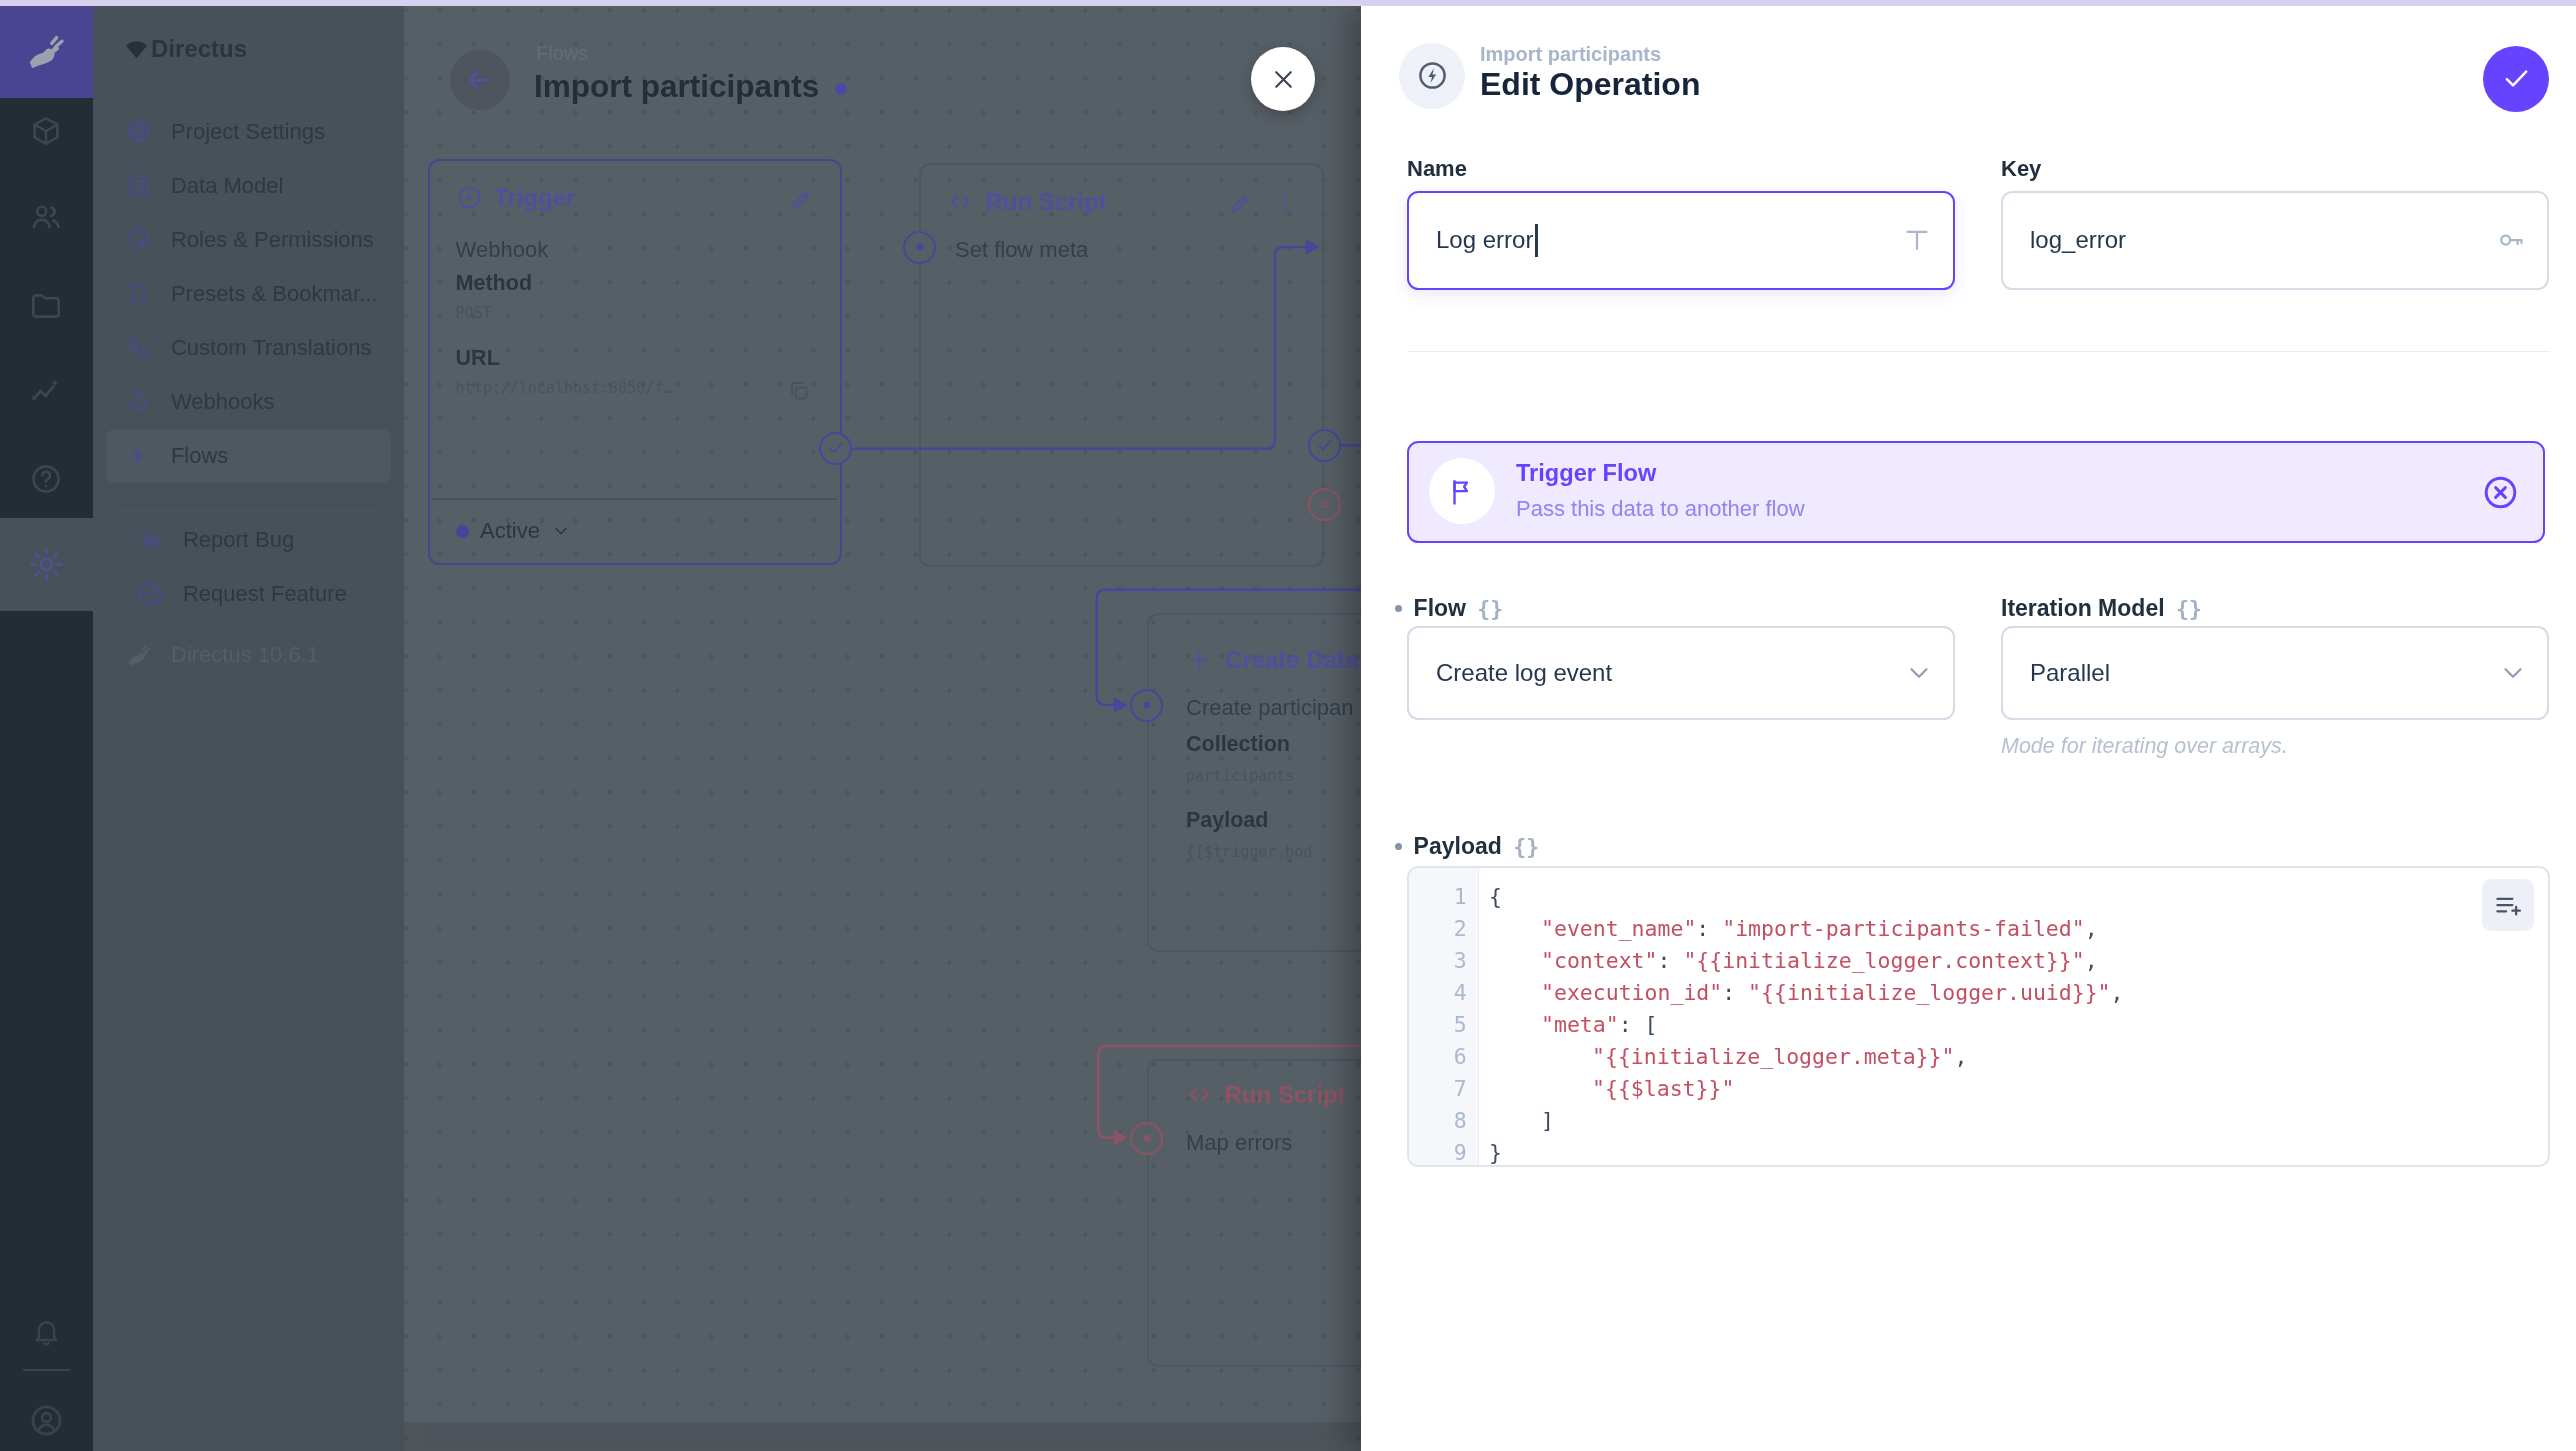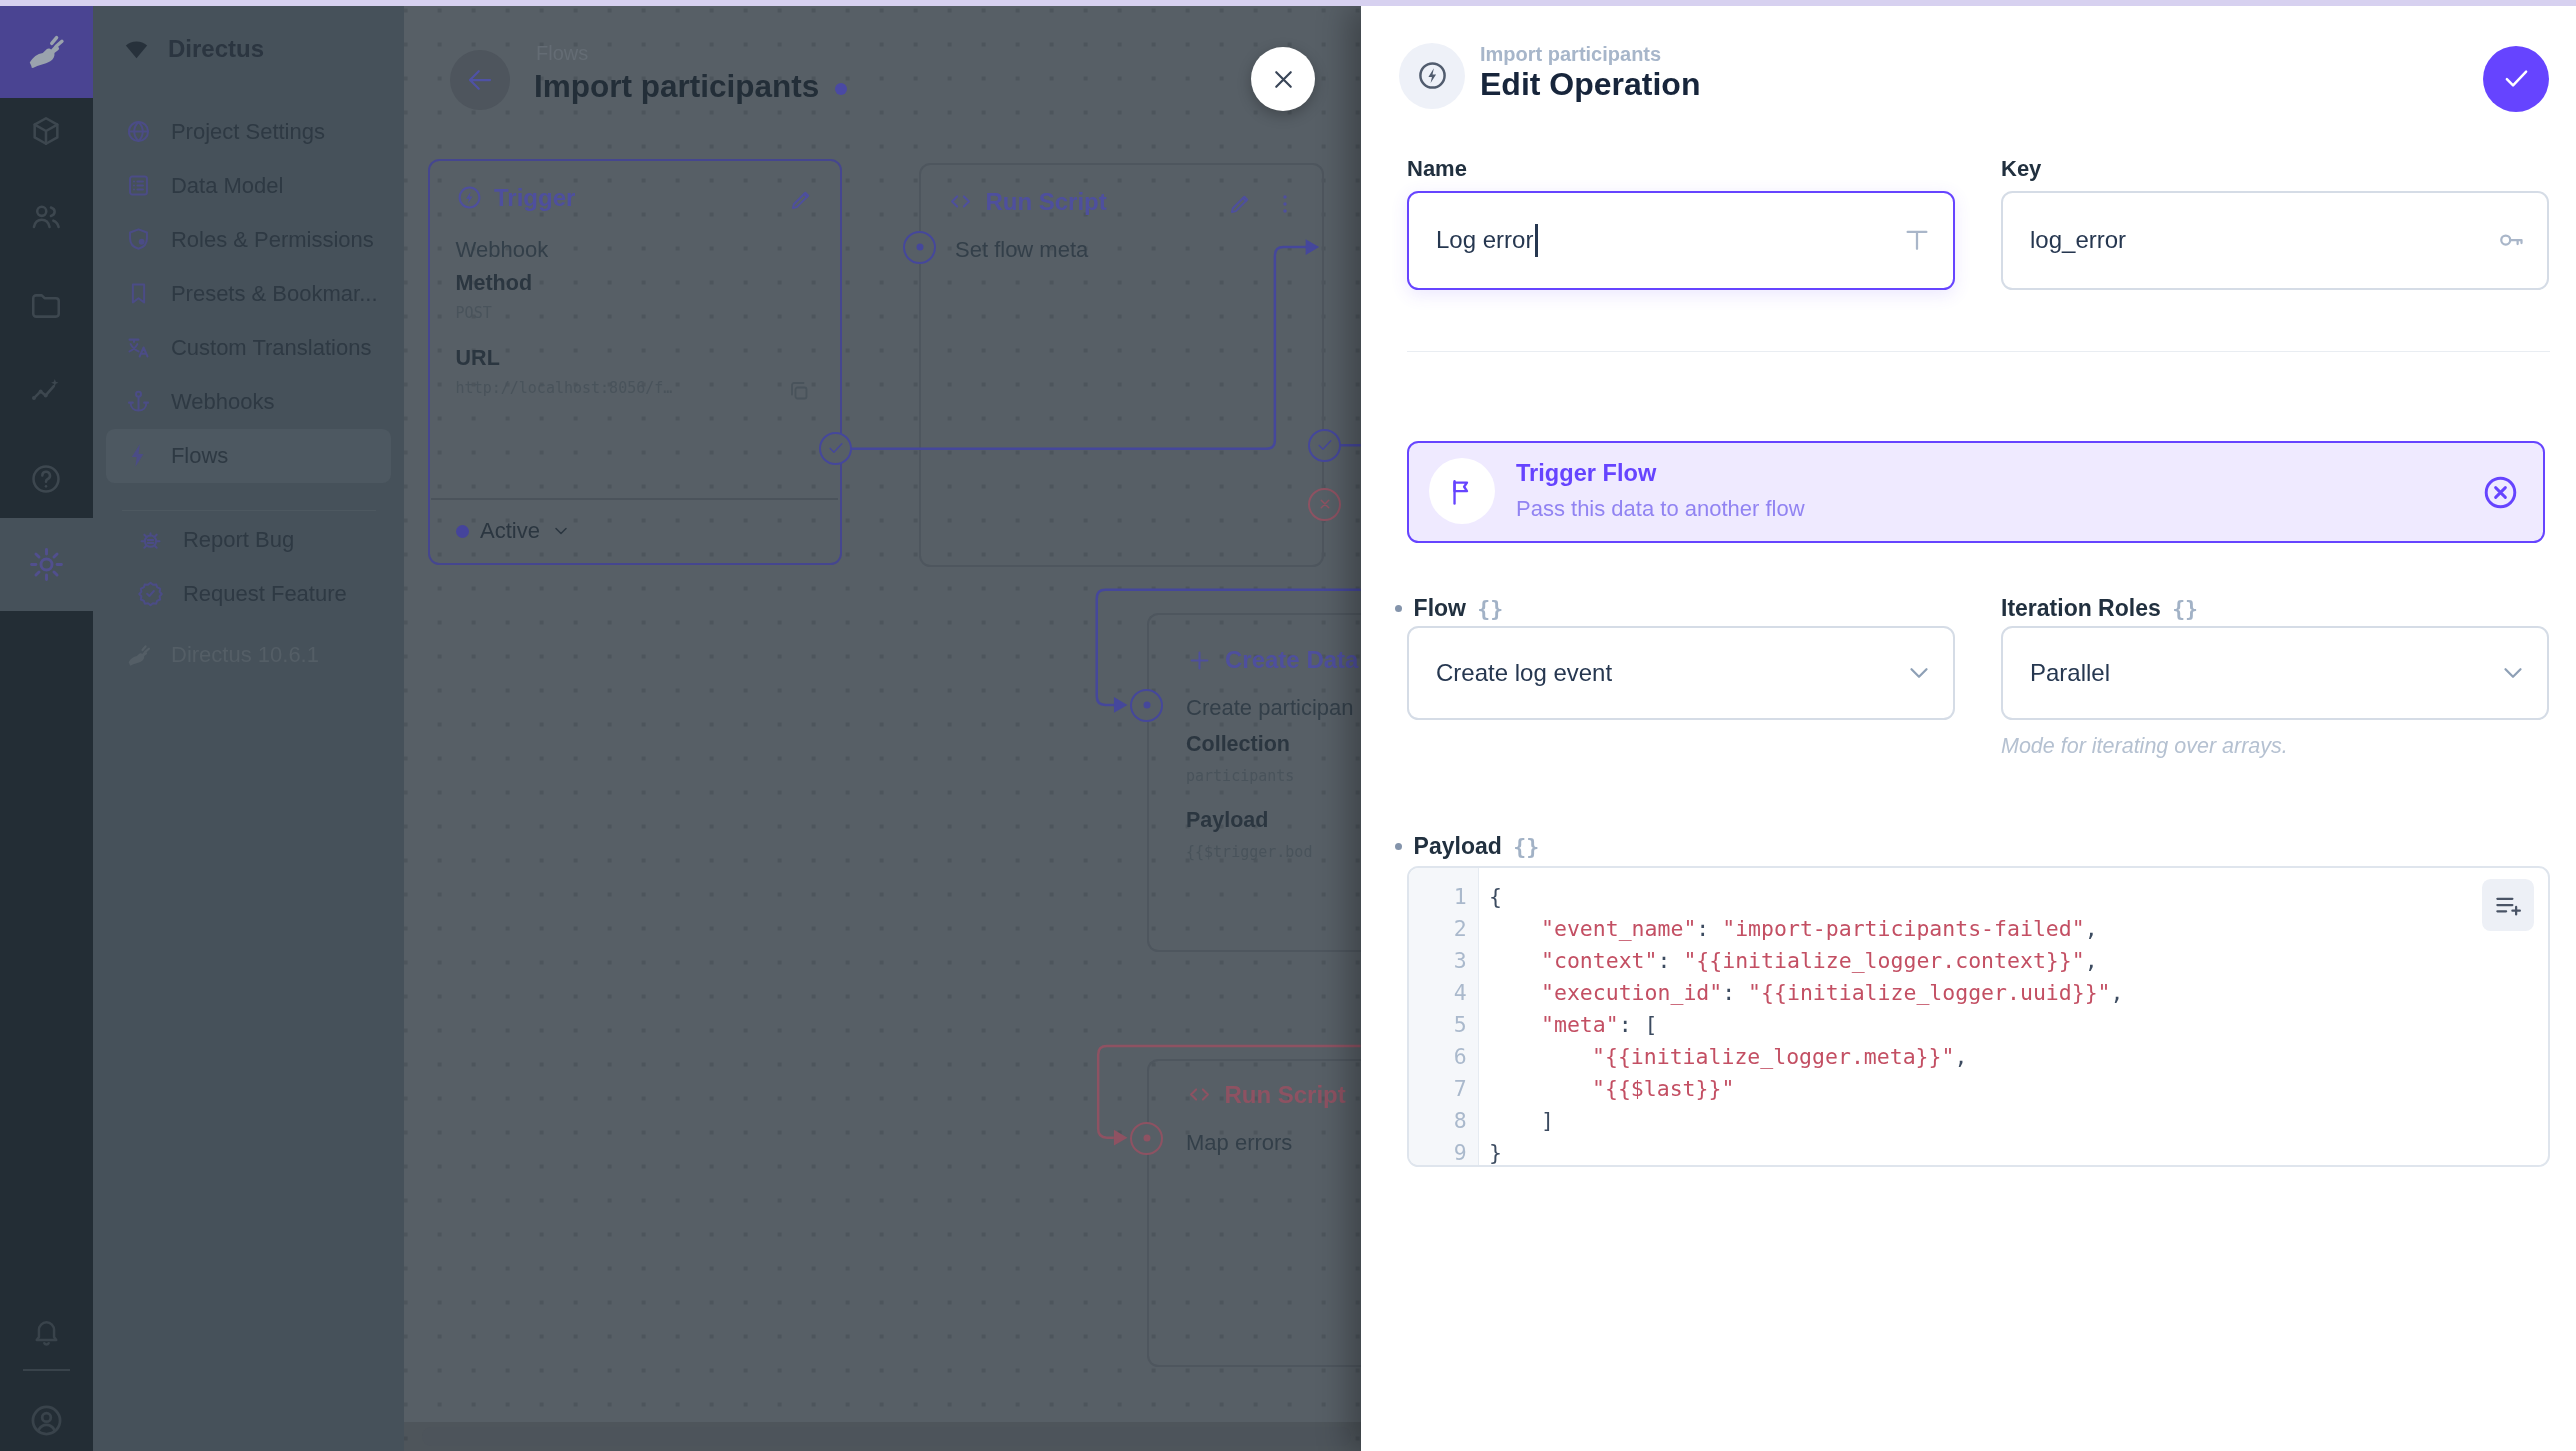--- a/index.html
+++ b/index.html
@@ -20,21 +20,21 @@
   .mod-icon:nth-of-type(3){ top:283px; } .mod-icon:nth-of-type(4){ top:368px; }
   .mod-icon:nth-of-type(5){ top:456px; }
   #settings-tile { left:0; top:512px; width:93px; height:93px; background:#46515a; display:flex; align-items:center; justify-content:center; }
   #settings-tile .glyph { width:39px; height:39px; color:#514f8e; }
   #bell-wrap { left:30px; top:1309px; width:33px; height:33px; color:#39434b; }
   #modbar-divider { left:23px; top:1363px; width:47px; height:2.1px; background:#39434b; }
   #avatar-wrap { left:28px; top:1396px; width:37px; height:37px; color:#39434b; }
 
   
   #nav-sidebar { left:93px; top:5.7px; width:311px; height:1445px; background:#46515a; z-index:4; }
-  #project-row { left:29px; top:20px; height:46px; display:flex; align-items:center; gap:17px; }
+  #project-row { left:29px; top:20px; height:46px; display:flex; align-items:center; }
   #project-row .glyph { width:29px; height:29px; color:#27313b; }
   #project-name { font-size:24px; font-weight:600; color:#2b3540; }
   #nav-list { left:0; top:99px; width:311px; list-style:none; }
   .nav-item { height:54px; margin:0 13px; display:flex; align-items:center; padding-left:19.3px; border-radius:8.6px; }
   .nav-item.active { background:#4d5861; }
   .nav-item .glyph { width:27px; height:27px; color:#4b4c86; flex:none; }
   .nav-item .lbl { margin-left:18.6px; font-size:22px; color:#2e3943; white-space:nowrap; overflow:hidden; }
   #nav-divider { left:29px; top:504px; width:254px; height:1.4px; background:#4d5860; }
   #nav-footer { left:12px; top:507px; width:311px; list-style:none; }
   #version-row { left:32px; top:628px; height:43px; display:flex; align-items:center; }
@@ -539,21 +539,21 @@
         </svg>
       </span>
   </div>
 
   <div class="sect-row" style="left:34px;top:588px;">
     <span class="req-dot"></span>
     <span class="sect-label">Flow</span>
     <span class="braces">{}</span>
   </div>
   <div class="sect-row" style="left:640px;top:588px;">
-    <span class="sect-label">Iteration Roles</span>
+    <span class="sect-label">Iteration Model</span>
     <span class="braces">{}</span>
   </div>
 
   <div class="select-box" style="left:46px;">
     <span class="val">Create log event</span>
     <span class="select-chevron">
         <svg class="ic" viewBox="0 0 24 24">
           <path d="M6 9l6 6 6-6" fill="none" stroke="currentColor" stroke-width="1.8" stroke-linecap="round" stroke-linejoin="round"></path>
         </svg>
       </span>

